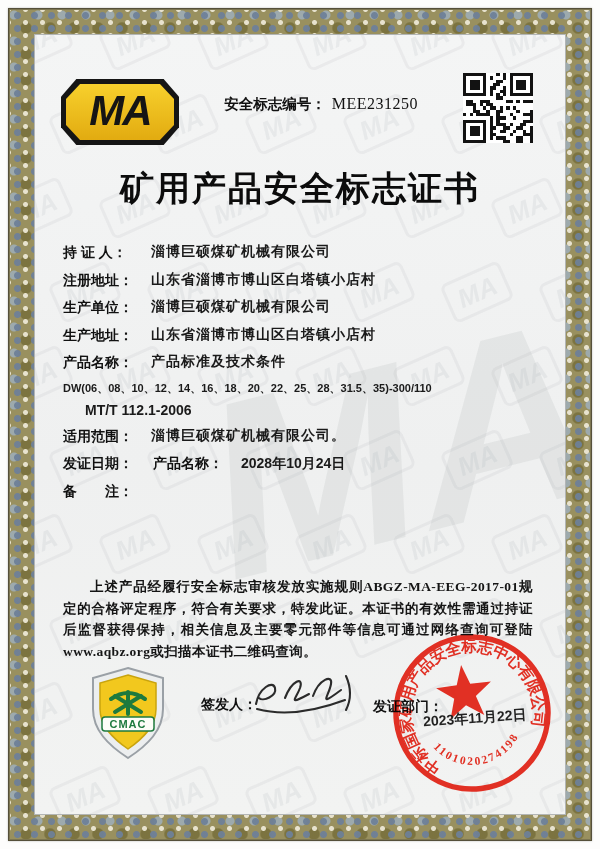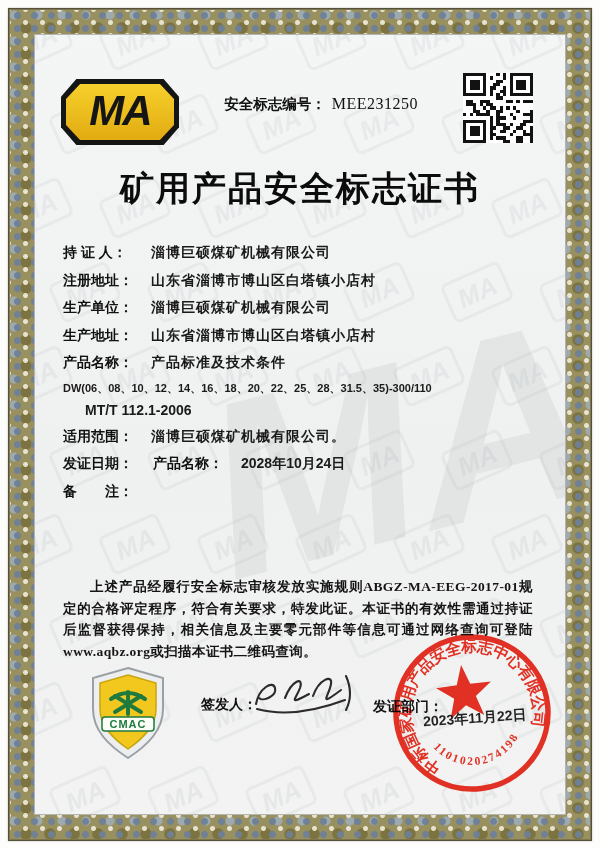--- a/index.html
+++ b/index.html
@@ -51,21 +51,21 @@
   .cert-no .val{font:400 16px "Liberation Serif",serif;color:#111;letter-spacing:.5px;margin-left:6px;}
   .qr{position:absolute;left:428px;top:38px;width:70px;height:70px;}
 
   .title{position:absolute;left:0;right:0;top:131px;text-align:center;
       font:900 34px "Liberation Serif",serif;color:#0c0c0c;letter-spacing:2px;margin:0;}
 
   
   .fields{position:absolute;left:28px;right:26px;top:208px;}
   .row{display:flex;line-height:19px;margin-bottom:8.5px;font-size:14px;}
   .flabel{flex:none;width:88px;font-weight:700;color:#111;font-family:"Liberation Sans",sans-serif;}
-  .fval{font-family:Liberation Serif, serif;font-weight:700;color:#1a1a1a;letter-spacing:1px;}
+  .fval{font-family:Liberation Mono, monospace;font-weight:700;color:#1a1a1a;letter-spacing:1px;}
   .fval.sans{font-family:"Liberation Sans",sans-serif;letter-spacing:0;}
   .row.model{line-height:18px;margin-top:-2px;margin-bottom:4px;}
   .row.model .fval{max-width:428px;font-size:11px;}
   .row.standard{margin-bottom:7px;}
   .row.standard .flabel{width:auto;}
   .row.standard .fval{margin-left:22px;}
   .row.dates .fval{width:150px;}
   .row.dates .flabel.second{width:88px;margin-left:2px;}
 
   

